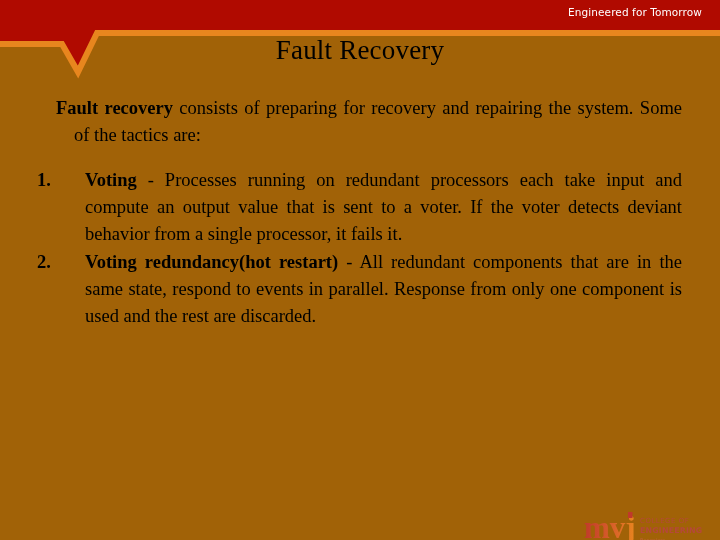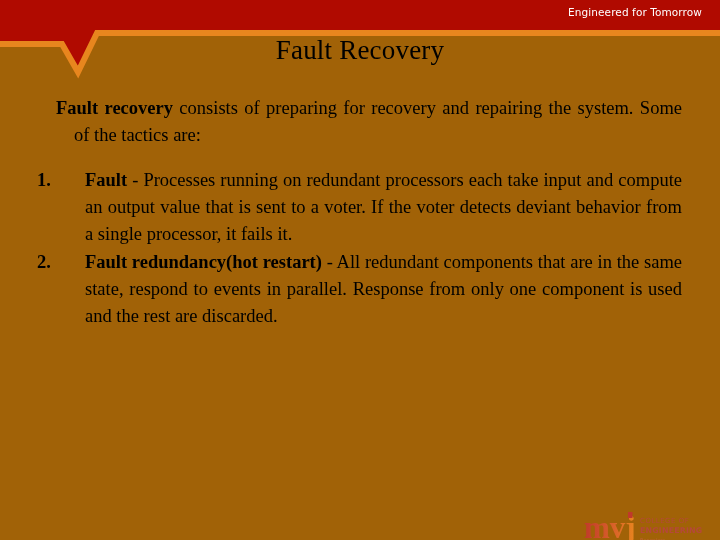--- a/index.html
+++ b/index.html
@@ -144,25 +144,25 @@
 
   <div class="body-area">
 
     <p class="intro">
       <b>Fault recovery</b><span> consists of preparing for recovery and repairing the  system. Some of the tactics are:</span>
     </p>
 
     <ol class="tactics">
 
       <li class="justify-all">
-        <span class="li-num">1.</span><span class="li-term">Fault</span><span> - Processes running on redundant processors each take input and compute an output value that is sent to a voter. If the voter detects deviant behavior from a single processor, it fails it.</span>
+        <span class="li-num">1.</span><span class="li-term">Voting</span><span> - Processes running on redundant processors each take input and compute an output value that is sent to a voter. If the voter detects deviant behavior from a single processor, it fails it.</span>
       </li>
 
       <li class="justify-all">
-        <span class="li-num">2.</span><span class="li-term">Fault redundancy(hot restart)</span><span> - All redundant components that are in the same state, respond to events in parallel. Response from only one component is used and the rest are discarded.</span>
+        <span class="li-num">2.</span><span class="li-term">Voting redundancy(hot restart)</span><span> - All redundant components that are in the same state, respond to events in parallel. Response from only one component is used and the rest are discarded.</span>
       </li>
 
     </ol>
   </div>
 
   <div class="logo">
     <svg viewBox="0 0 118 38" width="118" height="38" xmlns="http://www.w3.org/2000/svg">
       <defs>
         <linearGradient id="mvjgrad" x1="0" y1="0" x2="1" y2="0">
           <stop offset="0%" stop-color="#c0392b"></stop>

